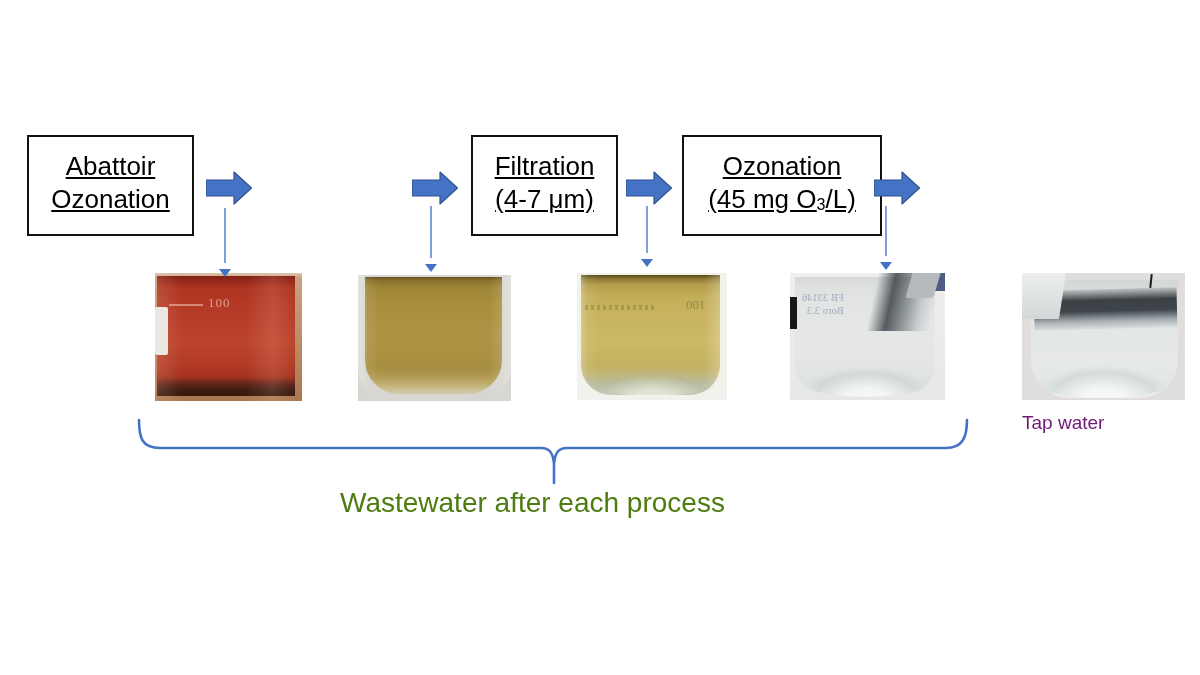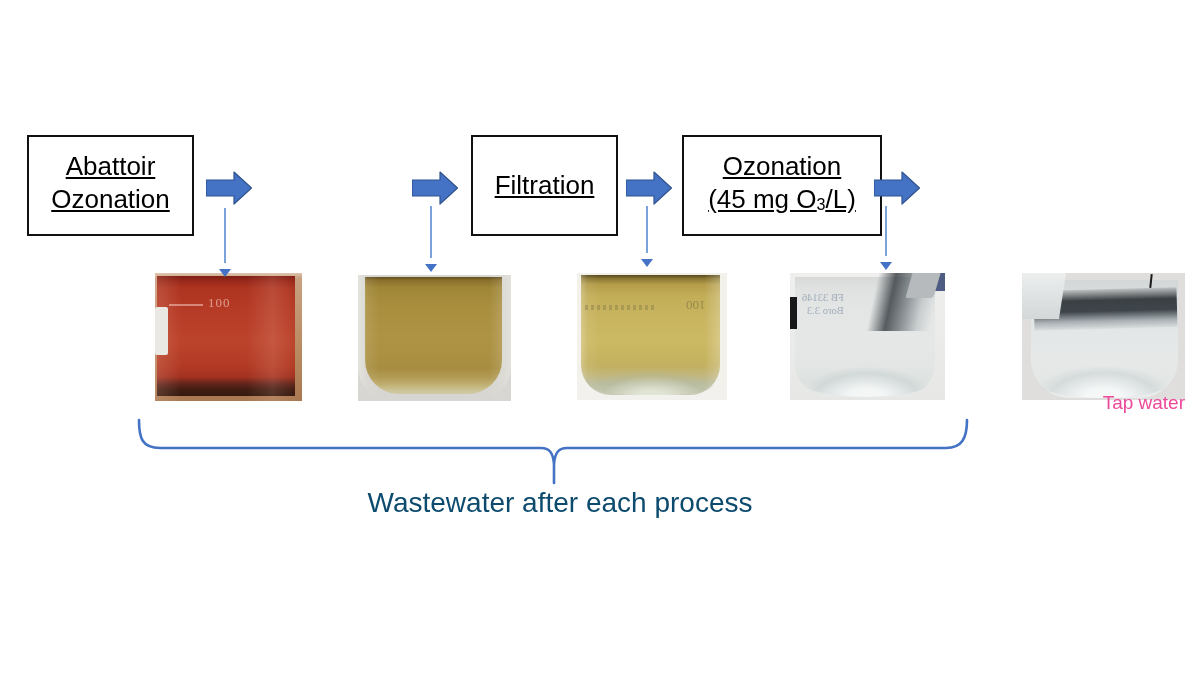--- a/index.html
+++ b/index.html
@@ -93,39 +93,40 @@
   .p5-label{left:0;top:0;width:44px;height:46px;
     background:linear-gradient(180deg,#eceeee 0%,#d3d7d8 100%);
     clip-path:polygon(0 0,100% 0,84% 100%,0 100%);}
   .p5-tick{left:128px;top:1px;width:2px;height:14px;background:#1b1b1b;transform:rotate(6deg);}
   .p5-bottom{left:14px;right:14px;bottom:2px;height:32px;border-radius:50%;
     background:radial-gradient(ellipse at 50% 95%,rgba(250,252,252,.75) 18%,rgba(186,196,198,.35) 55%,rgba(186,196,198,0) 72%);}
 
   
   .brace-svg{position:absolute;left:134px;top:414px;width:840px;height:74px;}
   .caption{
-    position:absolute;left:340px;top:486px;width:440px;text-align:center;
-    font-size:28px;line-height:34px;color:#0c4a6e;
+    position:absolute;left:340px;top:486px;width:440px;
+    font-size:28px;line-height:34px;color:#4d7c0f;
   }
   .tapwater{
-    position:absolute;left:1022px;top:392px;width:163px;text-align:right;
-    font-size:19px;color:#ec4899;
+    position:absolute;left:1022px;top:412px;width:163px;text-align:left;
+    font-size:19px;color:#701a75;
   }
 </style>
 </head>
 <body>
 
 <div class="stage">
 
   <div class="pbox box1">
     <span class="l1">Abattoir</span>
     <span class="l2"><span>Ozonation</span><sub></sub><span></span></span>
   </div>
   <div class="pbox box3">
     <span class="l1">Filtration</span>
+    <span class="l2"><span>(4-7 μm)</span><sub></sub><span></span></span>
   </div>
   <div class="pbox box4">
     <span class="l1">Ozonation</span>
     <span class="l2"><span>(45 mg O</span><sub>3</sub><span>/L)</span></span>
   </div>
 
   <svg class="farrow fa1" viewBox="0 0 46 34">
     <polygon points="0,9 28,9 28,1 45.5,17 28,33 28,25 0,25" fill="#4472c4" stroke="#2f528f" stroke-width="1.2" stroke-linejoin="round"></polygon>
   </svg>
   <svg class="farrow fa2" viewBox="0 0 46 34">

